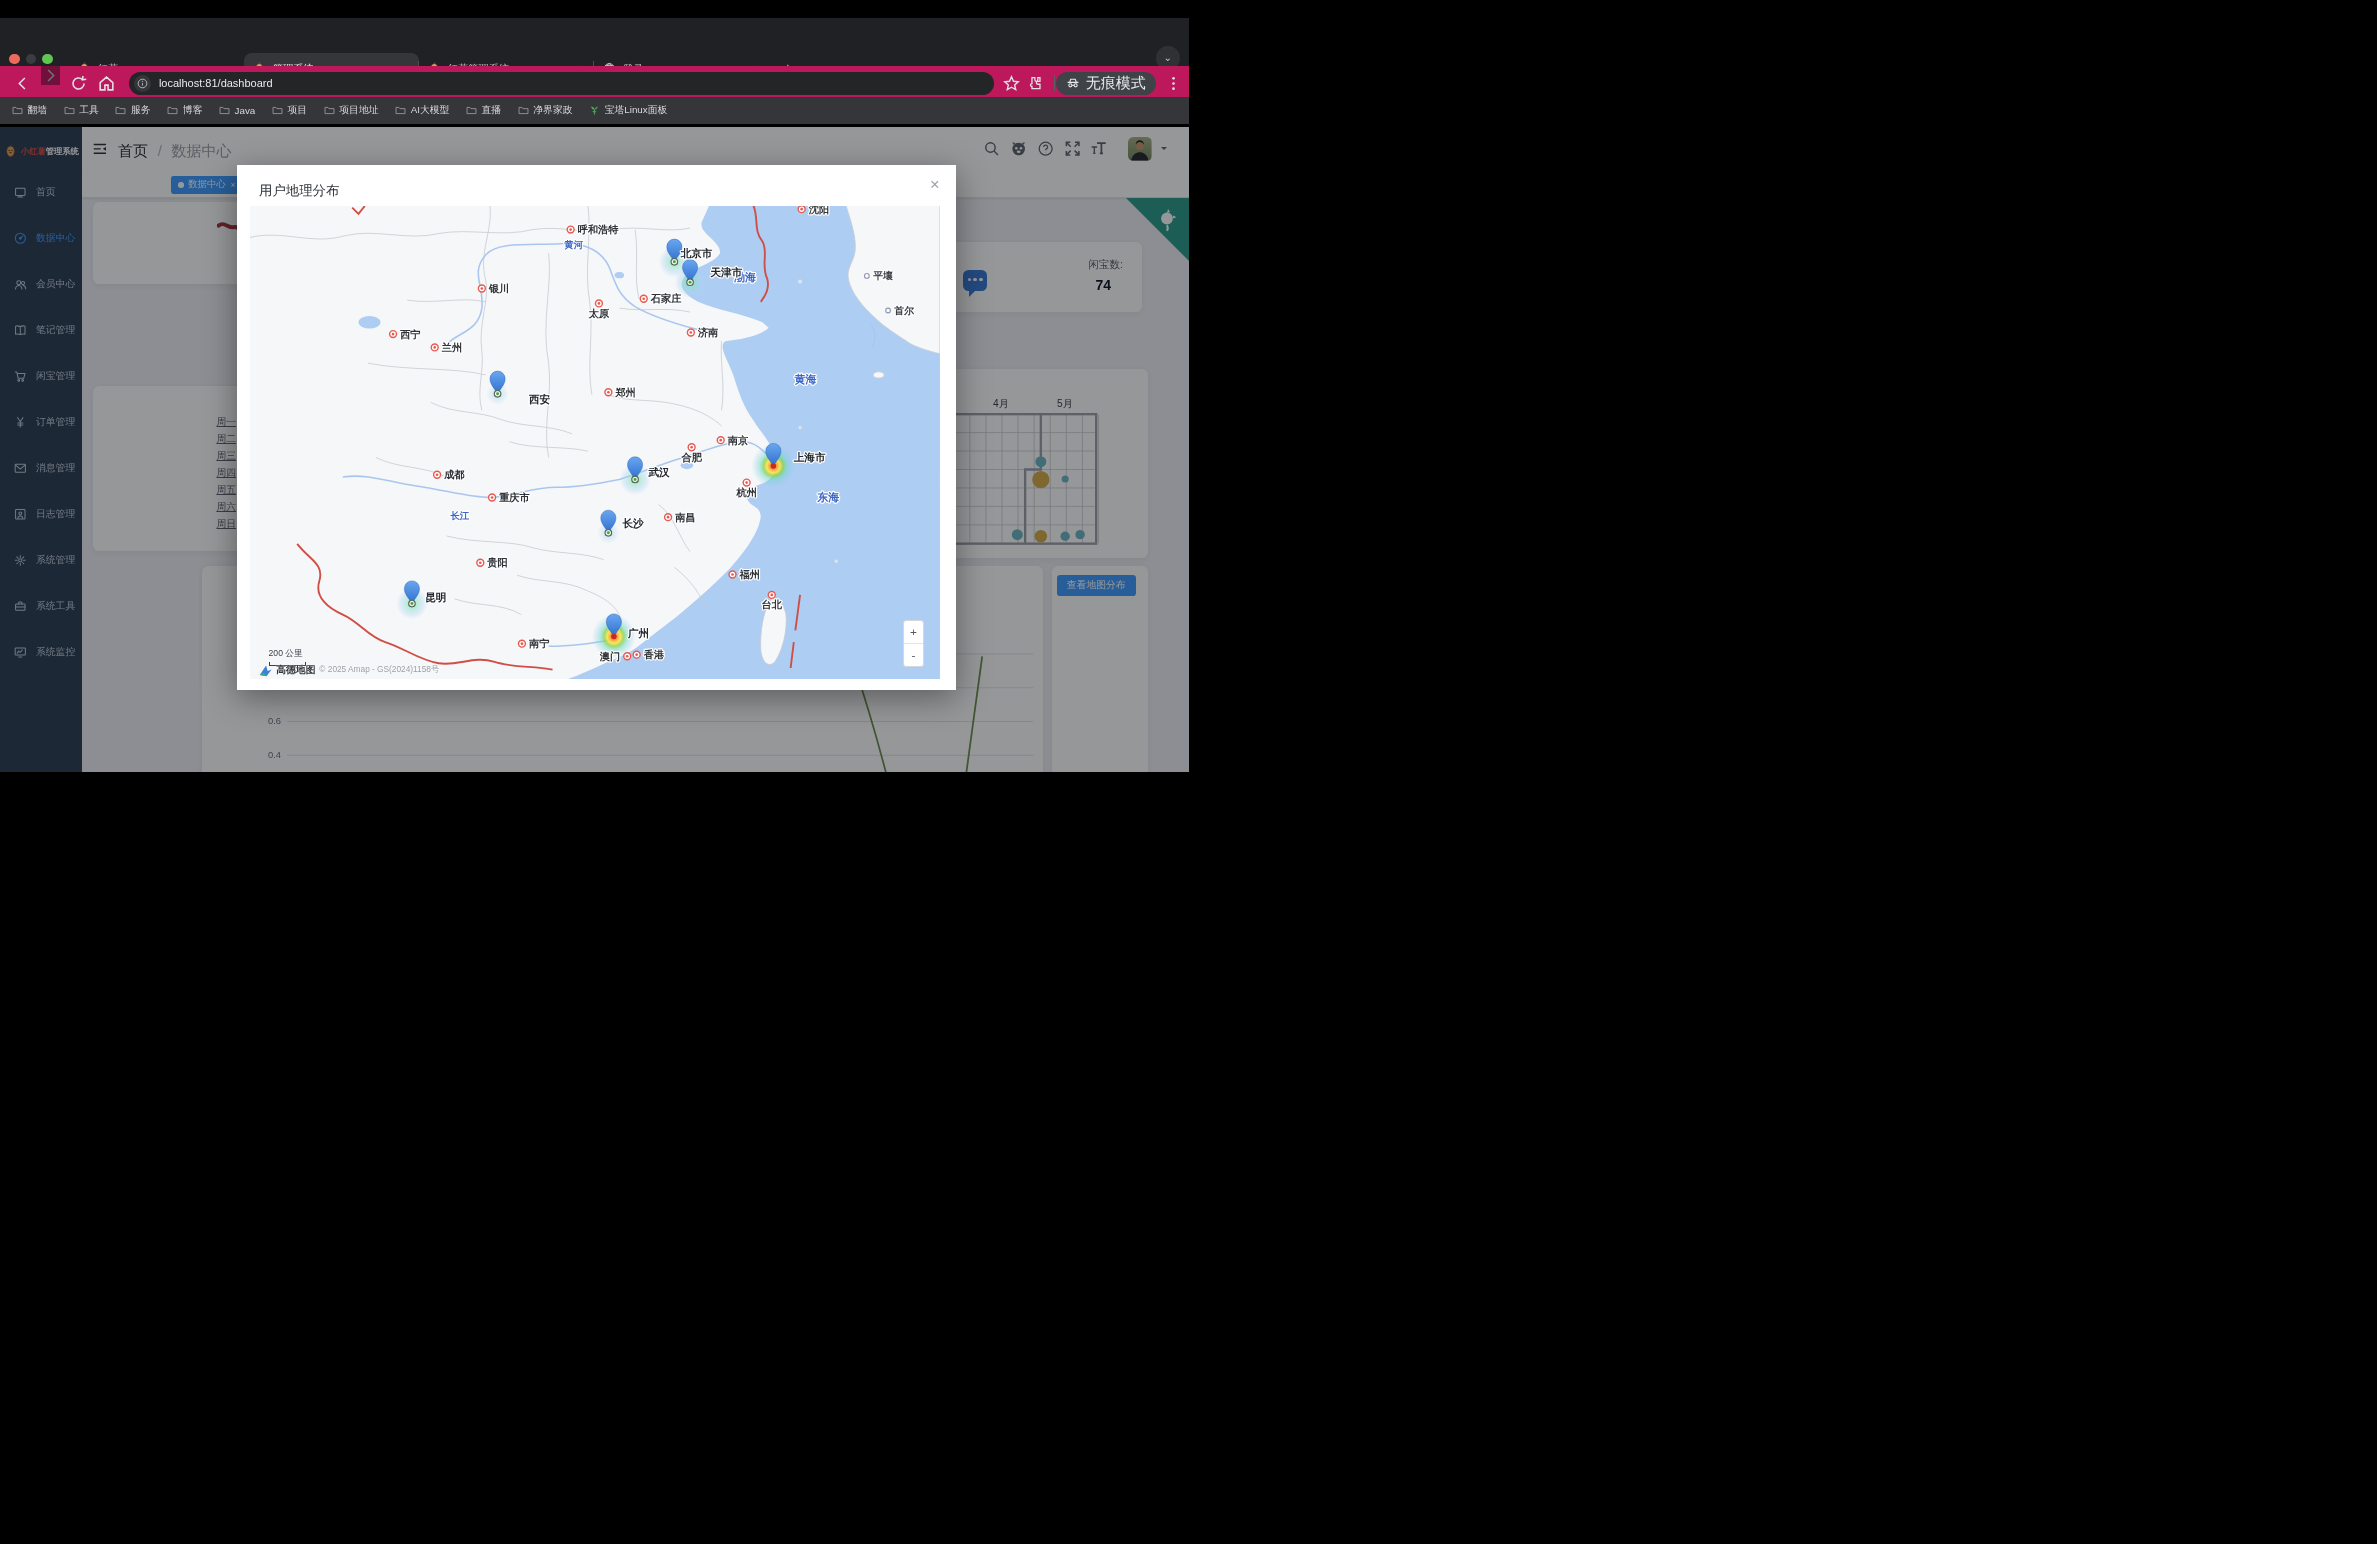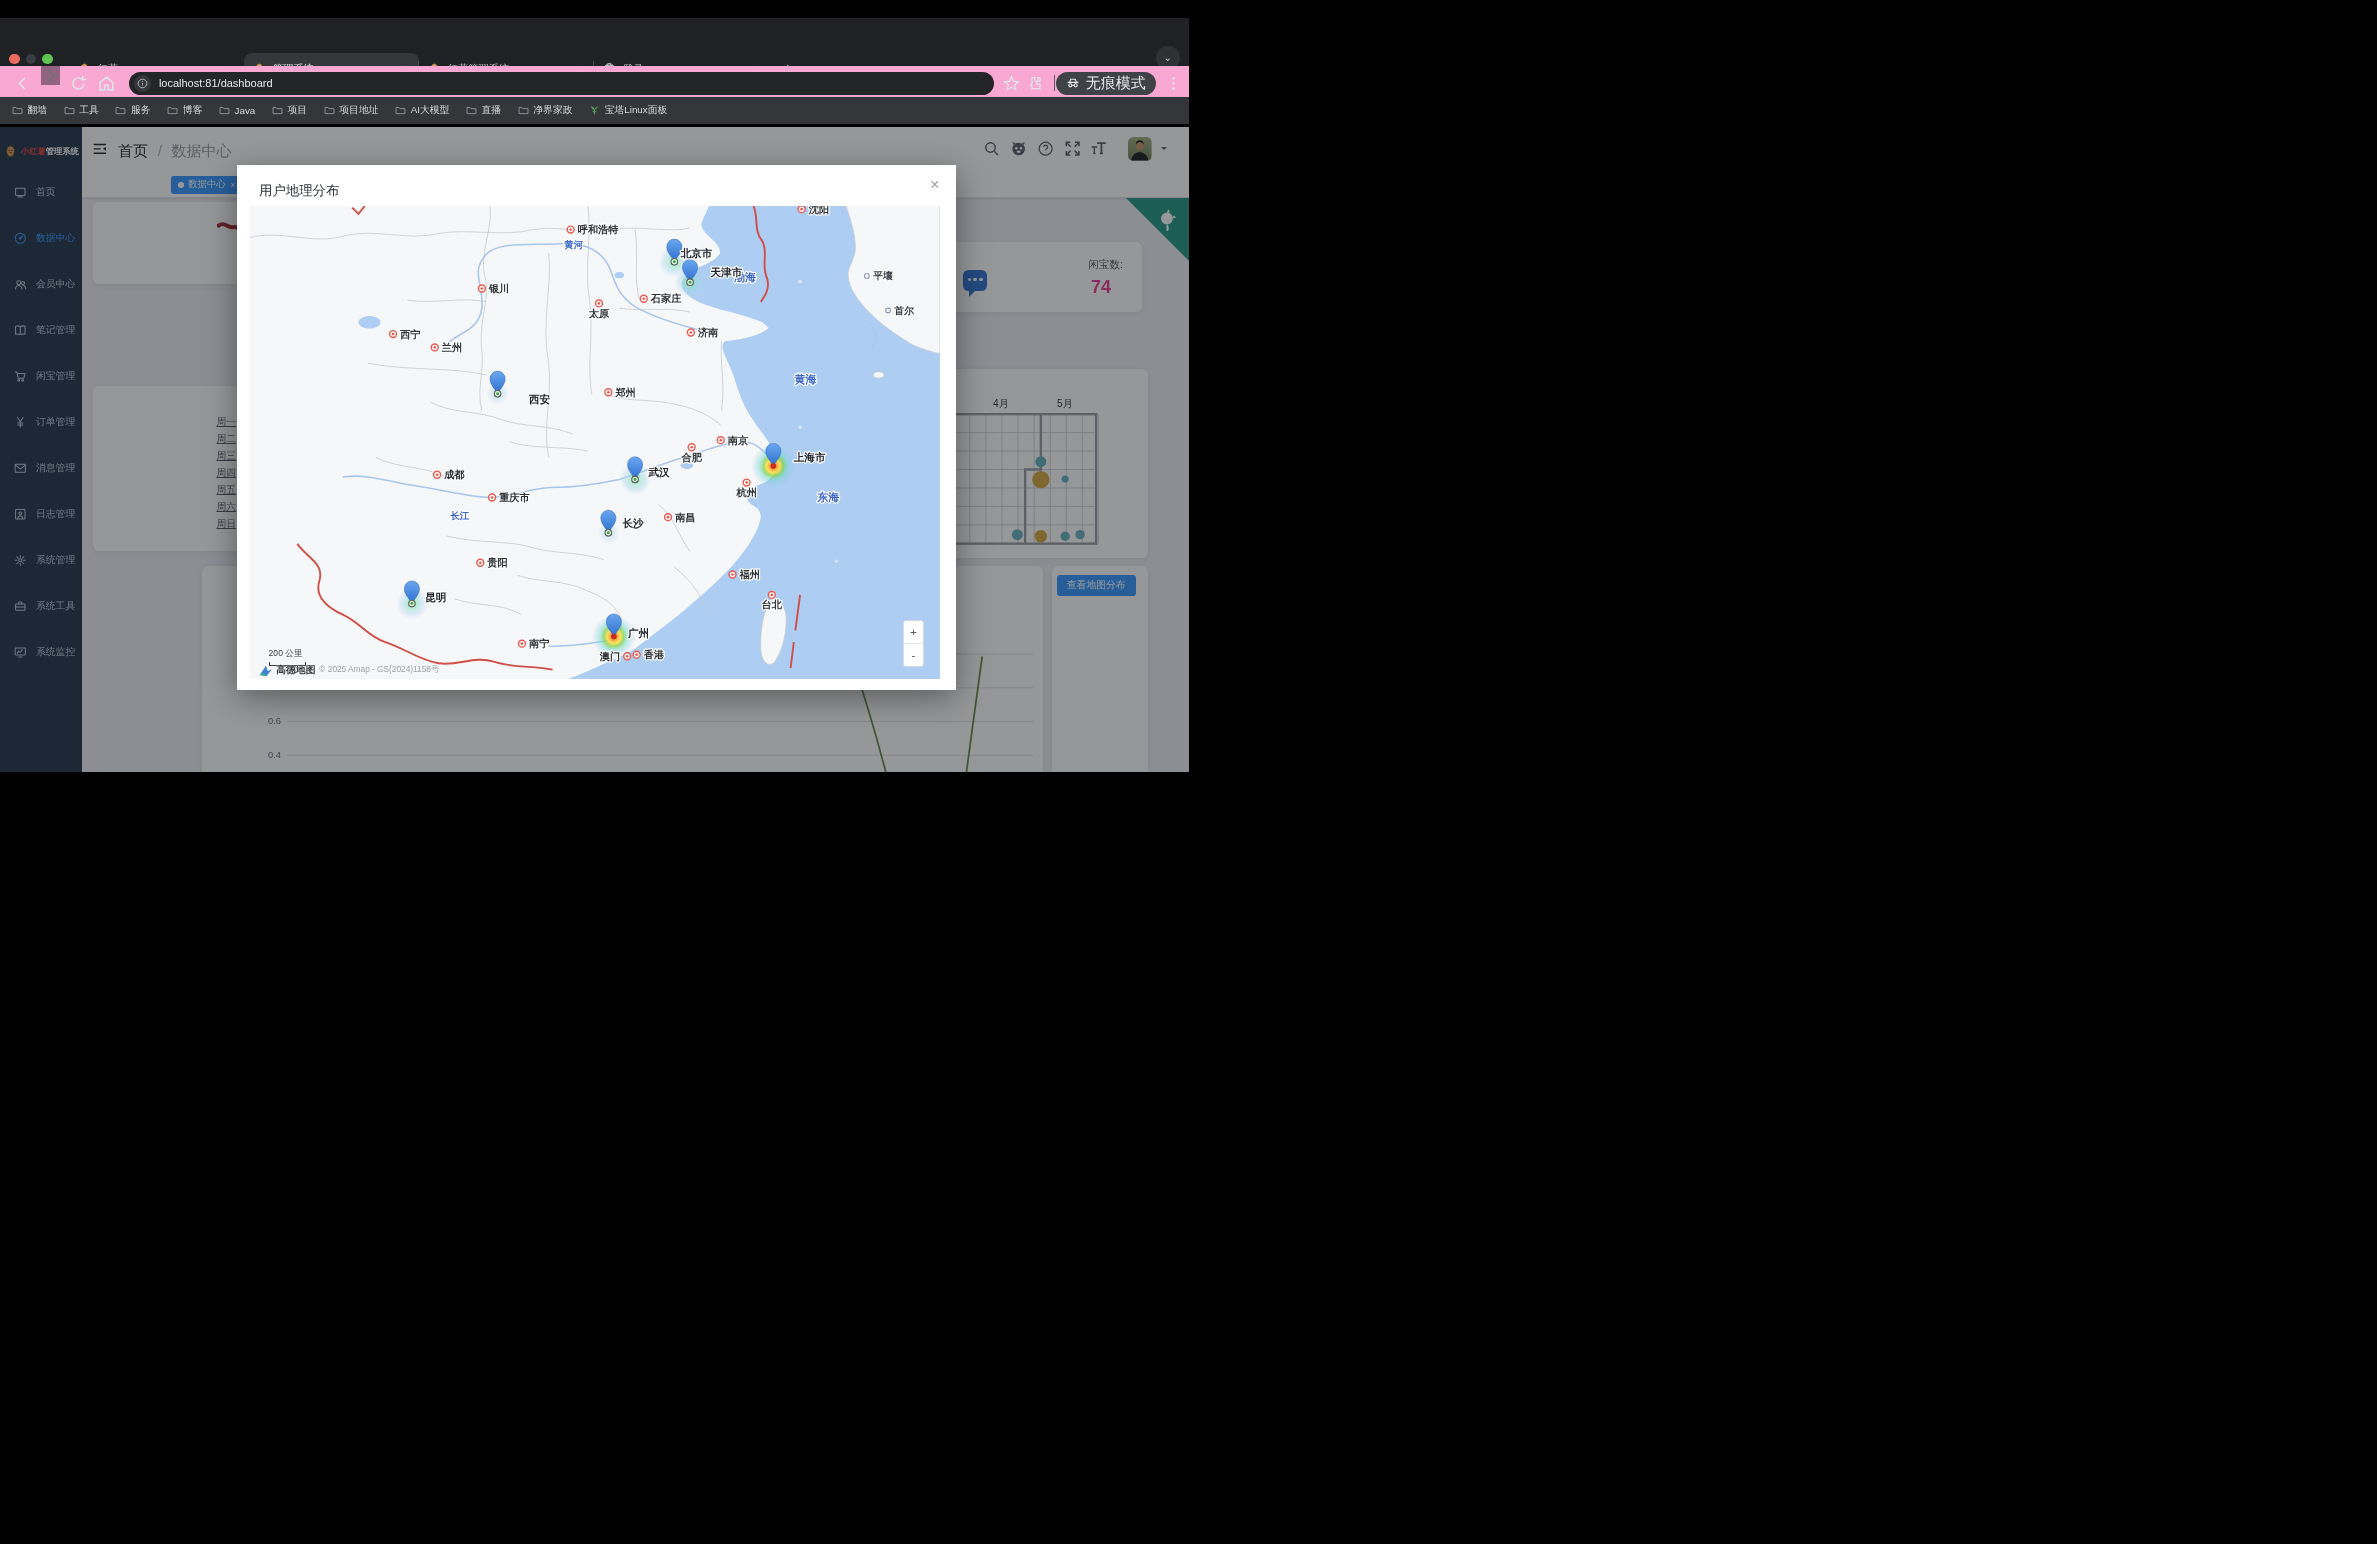--- a/index.html
+++ b/index.html
@@ -17,21 +17,21 @@
        color:#bdc1c6;font-size:10.2px;position:relative;}
   .tab .tab-title{flex:1;white-space:nowrap;overflow:hidden;}
   .tab .tab-close{color:#9aa0a6;font-size:9.4px;cursor:pointer;}
   .tab.active{background:#35363a;border-radius:7.9px 7.9px 0 0;color:#e8eaed;}
   .tab:not(.active):not(:first-child)::before{content:"";position:absolute;left:-0.8px;top:7.9px;height:15.7px;width:0.8px;background:#4a4d51;}
   .fav{width:12.6px;height:12.6px;flex:0 0 12.6px;}
   .newtab{width:22px;height:22px;margin:0 0 4.7px 7.9px;border-radius:50%;color:#bdc1c6;
           display:flex;align-items:center;justify-content:center;font-size:14px;cursor:pointer;}
   .tab-search{position:absolute;right:9.4px;top:28px;width:23.6px;height:23.6px;border-radius:11.8px;
           background:#303134;color:#bdc1c6;display:flex;align-items:center;justify-content:center;font-size:10.2px;}
-  .toolbar{position:absolute;top:66px;left:0;right:0;height:35px;background:#f9a8d4;}
+  .toolbar{position:absolute;top:66px;left:0;right:0;height:35px;background:#be185d;}
   .nav-ic{position:absolute;top:7.9px;width:19px;height:19px;color:#dfe1e5;}
   .nav-ic svg{width:100%;height:100%;}
   .nav-ic.dim{color:#6e7276;}
   .url-pill{position:absolute;left:129px;top:5.5px;width:865px;height:23.6px;border-radius:11.8px;
             background:#232527;display:flex;align-items:center;color:#e8eaed;font-size:11px;gap:7.9px;padding:0 4.7px;}
   .info-circ{width:17.3px;height:17.3px;border-radius:50%;background:#35363a;display:flex;align-items:center;justify-content:center;color:#b6babe;}
   .chip{position:absolute;right:33px;top:5.5px;height:23.6px;border-radius:11.8px;background:#3f4347;
         display:flex;align-items:center;gap:5.5px;padding:0 10.2px;color:#e8eaed;font-size:15px;}
   .bookmarks{position:absolute;top:97px;left:0;right:0;height:27px;background:#35363a;
              display:flex;align-items:center;gap:16.5px;padding-left:11.8px;font-size:9.8px;color:#d8dadd;}
@@ -56,21 +56,21 @@
   .hdr-ic svg{width:100%;height:100%;}
   .avatar{position:absolute;top:10.2px;width:23.6px;height:23.6px;border-radius:5.5px;overflow:hidden;cursor:pointer;}
   .caret-dn{position:absolute;top:20.4px;width:0;height:0;border:3.9px solid transparent;border-top-color:#5e6470;cursor:pointer;}
   .tags-bar{position:absolute;left:82px;top:45px;right:0;height:26px;background:#fff;border-bottom:0.8px solid #e2e5ea;box-shadow:0 0.8px 2.4px rgba(0,0,0,.08);z-index:1;}
   .tagv{position:absolute;left:89px;top:3.9px;height:18px;display:inline-flex;align-items:center;gap:4.7px;
         background:#409eff;color:#fff;font-size:9.4px;padding:0 7px;border-radius:2.4px;cursor:pointer;}
   .tagv .dot{width:5.5px;height:5.5px;border-radius:50%;background:#fff;}
   .tagv .x{font-size:8.6px;}
   .card{position:absolute;background:#fff;border-radius:6.3px;box-shadow:0 1.6px 7.9px rgba(0,0,0,.06);}
   .stat-label{position:absolute;right:19px;top:15.7px;font-size:10.6px;color:#5a5e66;}
-  .stat-value{position:absolute;right:31px;top:35px;font-size:18px;font-weight:bold;color:#ec4899;}
+  .stat-value{position:absolute;right:31px;top:35px;font-size:14px;font-weight:bold;color:#0f172a;}
   .bubble{position:absolute;left:47px;top:28px;width:24.4px;height:21px;background:#3a7bd5;border-radius:5.5px;}
   .bubble::after{content:"";position:absolute;left:5.5px;bottom:-5.5px;border:3.9px solid transparent;border-top-color:#3a7bd5;border-left-color:#3a7bd5;}
   .bubble .dots{position:absolute;left:0;right:0;top:7.9px;display:flex;justify-content:center;gap:2.4px;}
   .bubble .dots i{width:3.5px;height:3.5px;border-radius:50%;background:#fff;}
   .weekdays{position:absolute;left:0;top:286px;width:236px;text-align:right;font-size:9.8px;color:#5f6570;text-decoration:underline;}
   .weekdays div{height:17px;line-height:17px;}
   .cal-month{position:absolute;top:28px;font-size:10.2px;color:#3c4046;}
   .axis-lbl{position:absolute;width:36px;text-align:right;font-size:9.4px;color:#6b7280;}
   .view-map-btn{position:absolute;left:4.7px;top:9.4px;width:79px;height:21px;background:#409eff;color:#fff;
       font-size:9.8px;border:none;border-radius:3.1px;cursor:pointer;}

